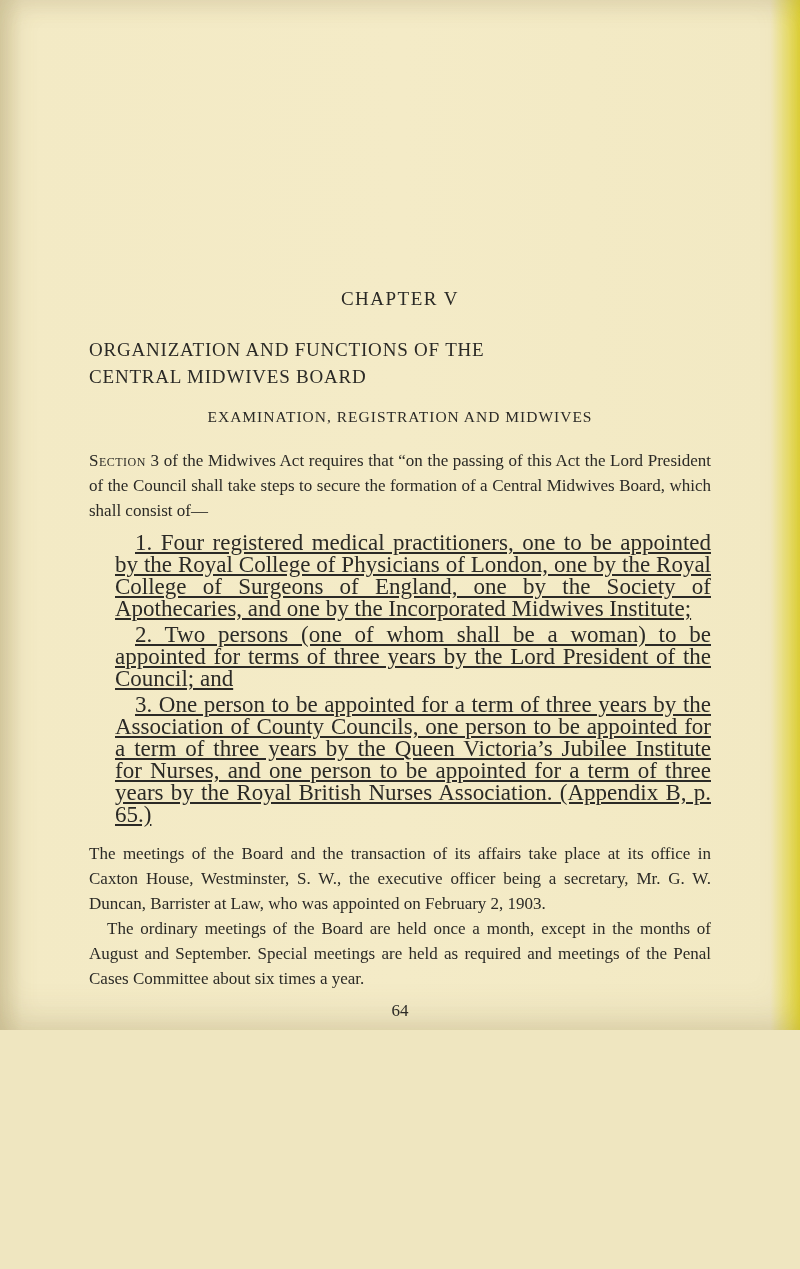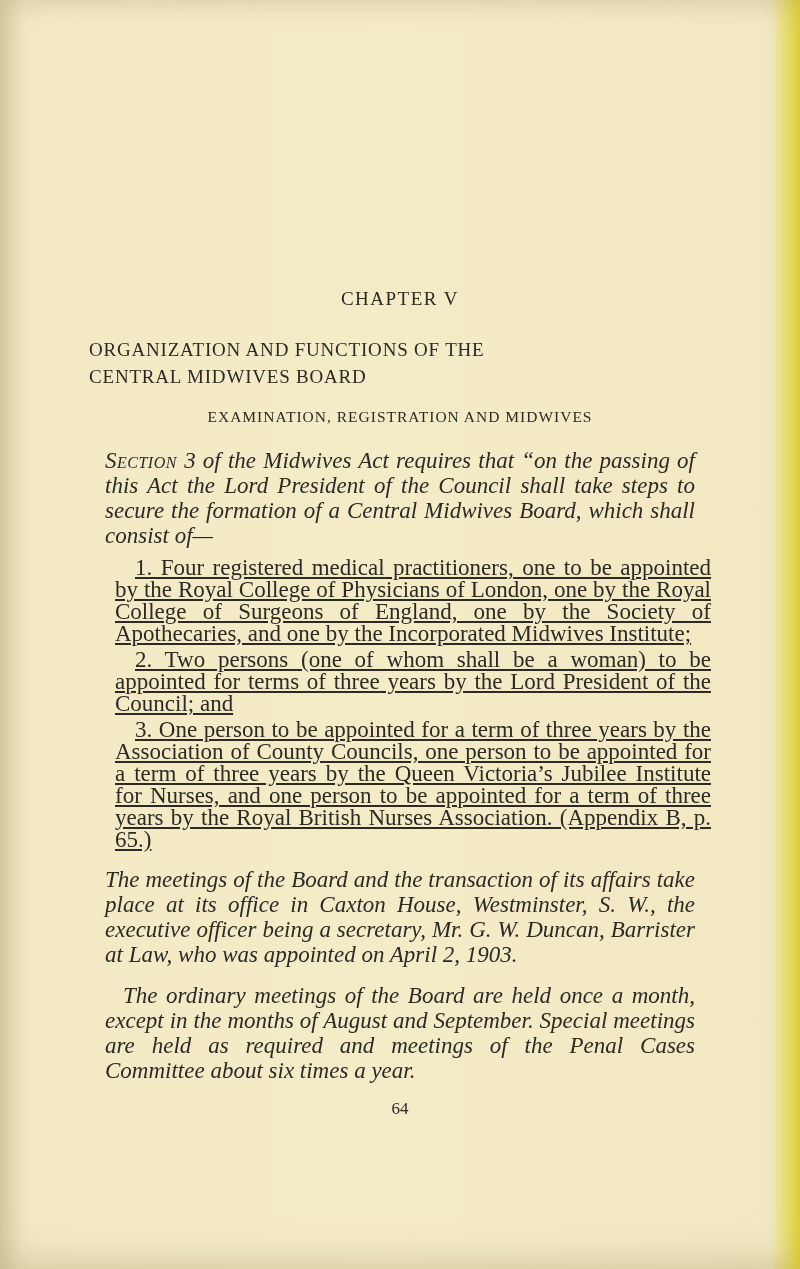--- a/index.html
+++ b/index.html
@@ -4,21 +4,21 @@
 <style>
   * { box-sizing: border-box; }
   html, body {
     margin: 0;
     padding: 0;
     background: #efe6c0;
   }
   .page {
     position: relative;
     width: 800px;
-    height: 1269px;
+    height: 1030px;
     margin: 0 auto;
     background: linear-gradient(90deg, #e7ddb4 0px, #f3eac5 22px, #f4ebc7 400px, #f2e9c3 770px, #eade38 800px),
                 #f3eac5;
     background-color: #f3eac5;
     box-shadow: inset 14px 0 26px rgba(125,105,60,0.14),
                 inset -10px -16px 34px rgba(125,105,60,0.12),
                 inset 0 10px 24px rgba(125,105,60,0.06);
     color: #2b2a26;
     font-family: "Liberation Serif", "DejaVu Serif", serif;
     overflow: hidden;
@@ -44,25 +44,24 @@
     margin: 0 0 18px 0;
   }
   .section-heading {
     font-size: 15.5px;
     font-weight: normal;
     letter-spacing: 1px;
     text-align: center;
     margin: 0 0 22px 0;
   }
   .para {
-    font-size: 23px;
+    font-size: 17px;
     line-height: 25px;
     text-align: justify;
-    margin: 16px;
-    font-style: italic;
+    margin: 0;
   }
   .para.intro { margin-bottom: 9px; }
   .sc { font-variant: small-caps; letter-spacing: 0.5px; }
   .list-block { margin: 0 0 15px 0; }
   .list-item {
     font-size: 23px;
     line-height: 22px;
     text-align: justify;
     margin: 0 0 4px 0;
     padding-left: 26px;
@@ -92,21 +91,21 @@
     <h3 class="section-heading">EXAMINATION, REGISTRATION AND MIDWIVES</h3>
 
     <p class="para intro"><span class="sc">Section</span><span> 3 of the Midwives Act requires that “on the passing of this Act the Lord President of the Council shall take steps to secure the formation of a Central Midwives Board, which shall consist of—</span></p>
 
     <div class="list-block">
       <p class="list-item">1. Four registered medical practitioners, one to be appointed by the Royal College of Physicians of London, one by the Royal College of Surgeons of England, one by the Society of Apothecaries, and one by the Incorporated Midwives Institute;</p>
       <p class="list-item">2. Two persons (one of whom shall be a woman) to be appointed for terms of three years by the Lord President of the Council; and</p>
       <p class="list-item">3. One person to be appointed for a term of three years by the Association of County Councils, one person to be appointed for a term of three years by the Queen Victoria’s Jubilee Institute for Nurses, and one person to be appointed for a term of three years by the Royal British Nurses Association. (Appendix B, p. 65.)</p>
     </div>
 
-    <p class="para">The meetings of the Board and the transaction of its affairs take place at its office in Caxton House, Westminster, S. W., the executive officer being a secretary, Mr. G. W. Duncan, Barrister at Law, who was appointed on April 2, 1903.</p>
+    <p class="para">The meetings of the Board and the transaction of its affairs take place at its office in Caxton House, Westminster, S. W., the executive officer being a secretary, Mr. G. W. Duncan, Barrister at Law, who was appointed on February 2, 1903.</p>
 
     <p class="para indented">The ordinary meetings of the Board are held once a month, except in the months of August and September. Special meetings are held as required and meetings of the Penal Cases Committee about six times a year.</p>
 
 
     <div class="page-number">64</div>
 
   </div>
 </div>
 
 </body></html>

